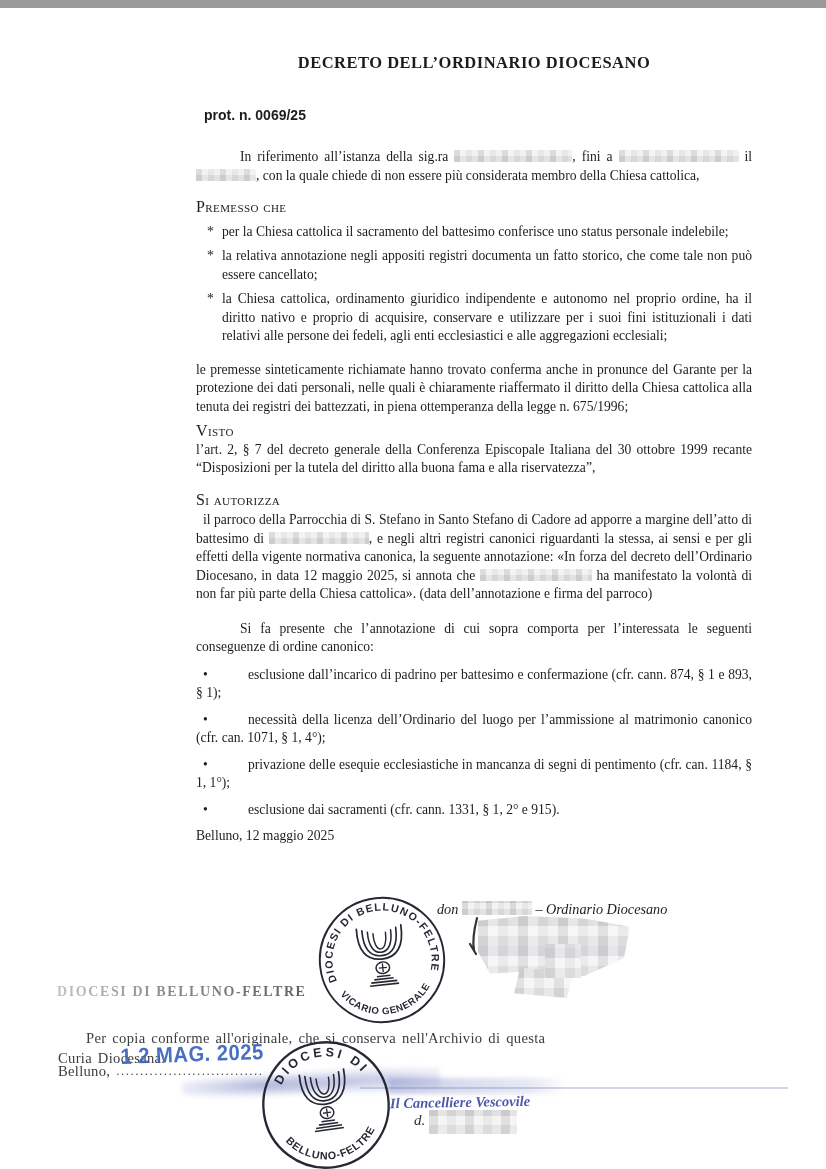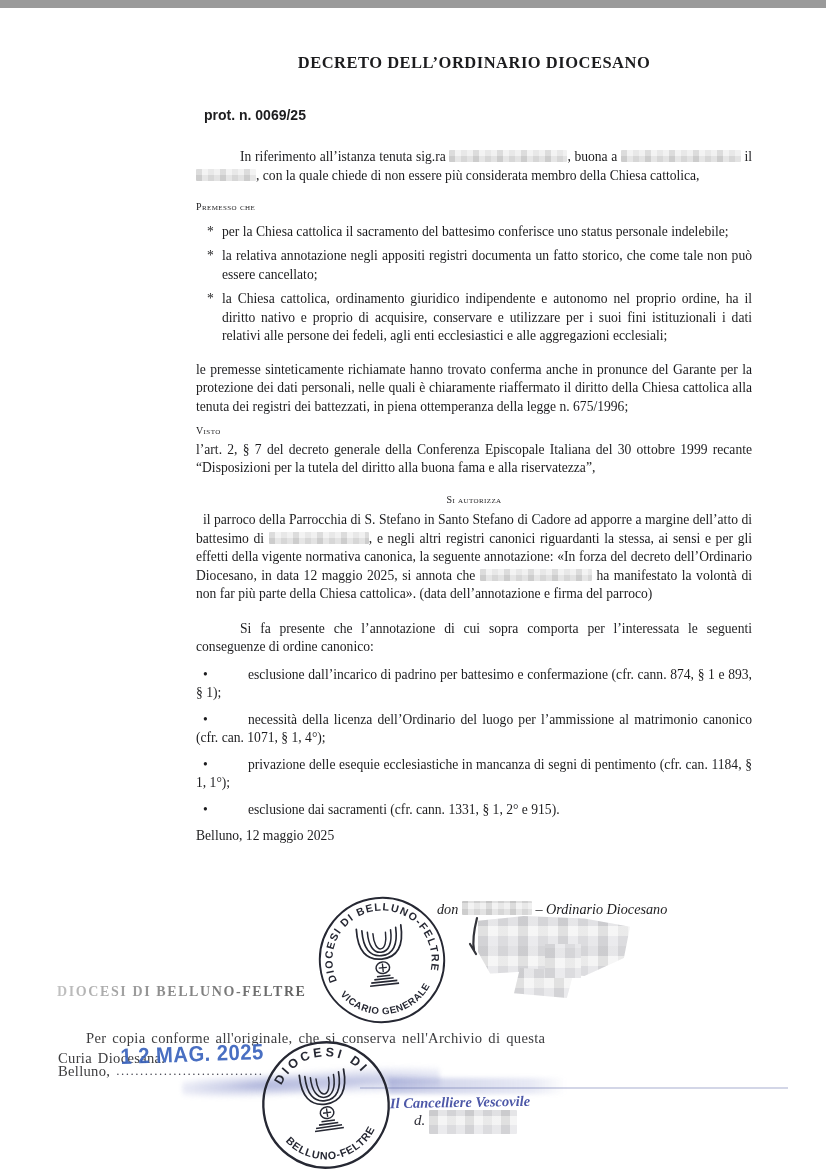--- a/index.html
+++ b/index.html
@@ -10,24 +10,24 @@
   }
 
   
   .content { position:absolute; left:196px; top:46px; width:556px;
              font-size:13.6px; line-height:18.5px; text-align:justify; }
   .title   { font-size:16.5px; font-weight:bold; text-align:center;
              letter-spacing:.5px; margin:0 0 33px 0; }
   .prot    { font-family:"Liberation Sans", sans-serif; font-size:14px;
              font-weight:bold; text-align:left; margin:0 0 24px 8px; }
   .p-intro { text-indent:44px; margin:0 0 13px 0; }
-  .h-sc    { font-variant:small-caps; font-size:10px; letter-spacing:.4px;
+  .h-sc    { font-variant:small-caps; font-size:16px; letter-spacing:.4px;
              text-align:left; margin:0 0 6px 0; font-weight:normal; }
   .h-tight { margin:0; }
-  .h-center{ text-align:center; margin:0 0 2px 0; }
+  .h-center{ text-align:left; margin:0 0 2px 0; }
   .star-list { margin:0 0 15px 0; }
   .star-item { position:relative; padding-left:26px; margin:0 0 6px 0; }
   .star-item .marker { position:absolute; left:11px; top:0; }
   .p-cons  { margin:0 0 6px 0; }
   .p-visto { margin:0 0 13px 0; }
   .p-autorizza { text-indent:7px; margin:0 0 16px 0; }
   .p-sifa  { text-indent:44px; margin:0 0 9px 0; }
   .dot-item { position:relative; text-indent:52px; margin:0 0 8px 0; }
   .dot-item .marker { position:absolute; left:7px; top:0; text-indent:0; }
   .dateline { text-align:left; margin:8px 0 0 0; }
@@ -103,21 +103,21 @@
 <body>
 
 <div class="page">
 
   <div class="content">
 
     <h1 class="title">DECRETO DELL’ORDINARIO DIOCESANO</h1>
 
     <p class="prot">prot. n. 0069/25</p>
 
-    <p class="p-intro"><span>In riferimento all’istanza tenuta sig.ra </span><span class="redact" style="width:118px"></span><span>, buona a </span><span class="redact" style="width:120px"></span><span> il </span><span class="redact" style="width:60px"></span><span>, con la quale chiede di non essere più considerata membro della Chiesa cattolica,</span></p>
+    <p class="p-intro"><span>In riferimento all’istanza della sig.ra </span><span class="redact" style="width:118px"></span><span>, fini a </span><span class="redact" style="width:120px"></span><span> il </span><span class="redact" style="width:60px"></span><span>, con la quale chiede di non essere più considerata membro della Chiesa cattolica,</span></p>
 
     <h2 class="h-sc">Premesso che</h2>
 
     <div class="star-list">
       <p class="star-item"><span class="marker">*</span><span>per la Chiesa cattolica il sacramento del battesimo conferisce uno </span><span class="it">status</span><span> personale indelebile;</span></p>
       <p class="star-item"><span class="marker">*</span><span>la relativa annotazione negli appositi registri documenta un fatto storico, che come tale non può essere cancellato;</span></p>
       <p class="star-item"><span class="marker">*</span><span>la Chiesa cattolica, ordinamento giuridico indipendente e autonomo nel proprio ordine, ha il diritto nativo e proprio di acquisire, conservare e utilizzare per i suoi fini istituzionali i dati relativi alle persone dei fedeli, agli enti ecclesiastici e alle aggregazioni ecclesiali;</span></p>
     </div>
 
     <p class="p-cons">le premesse sinteticamente richiamate hanno trovato conferma anche in pronunce del Garante per la protezione dei dati personali, nelle quali è chiaramente riaffermato il diritto della Chiesa cattolica alla tenuta dei registri dei battezzati, in piena ottemperanza della legge n. 675/1996;</p>

